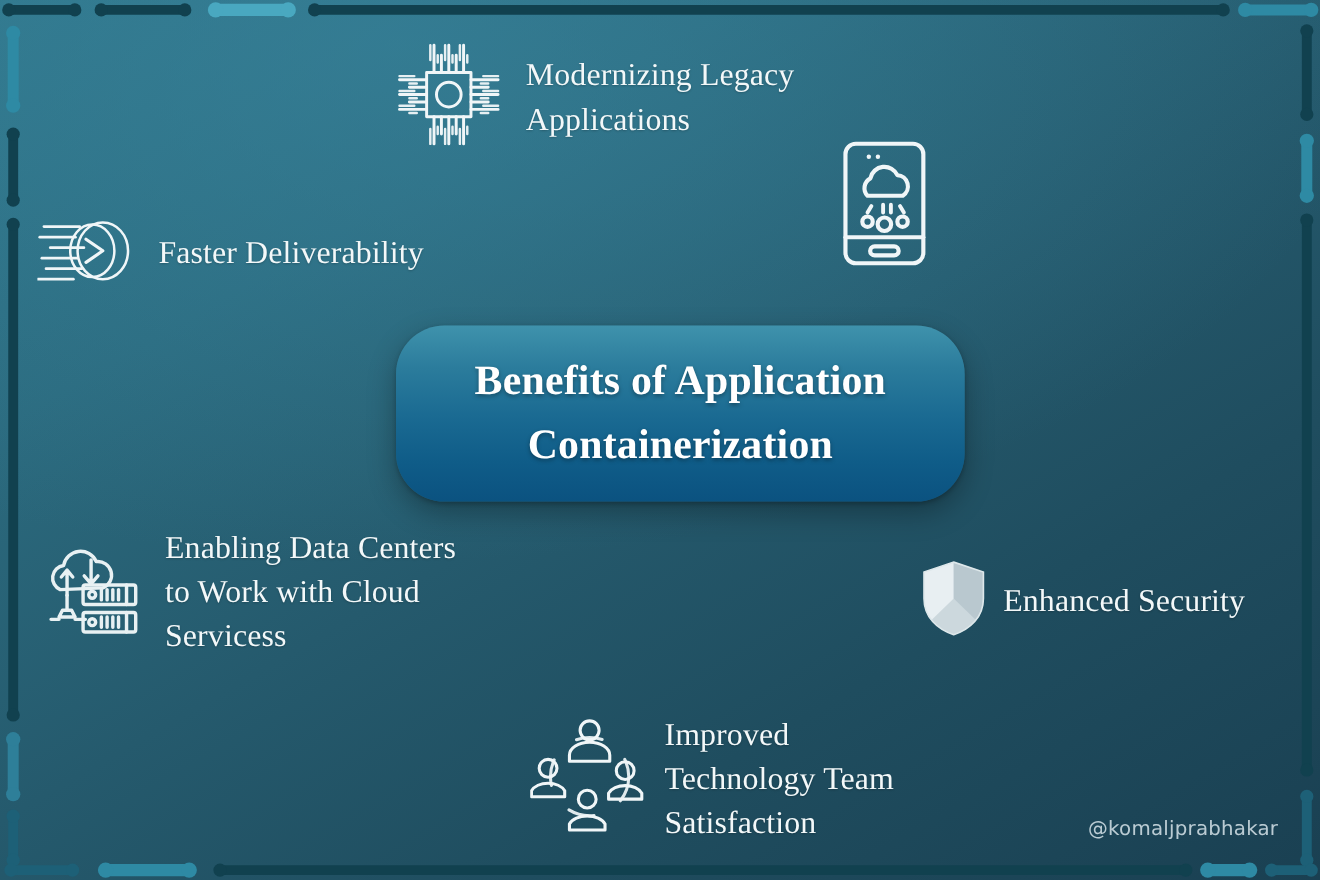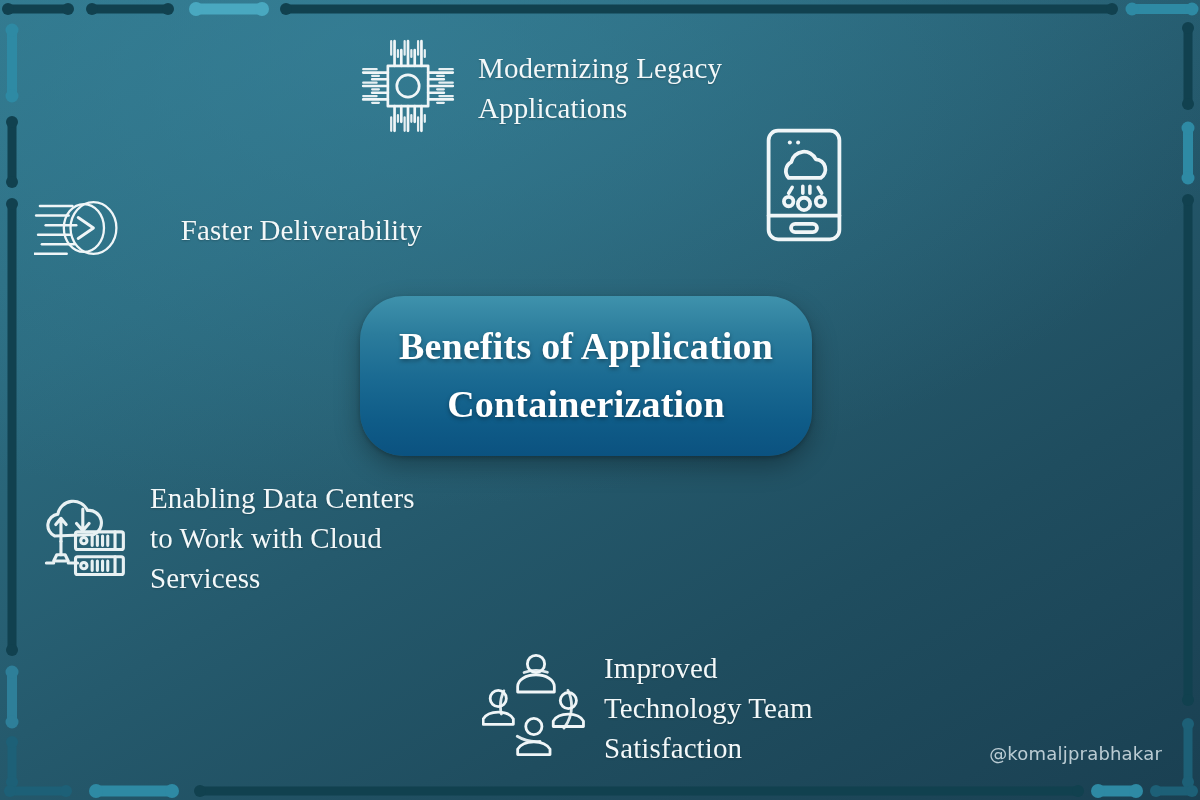--- a/index.html
+++ b/index.html
@@ -52,37 +52,37 @@
   .item.left-text .label { text-align: center; }
 
   
   #item-modernizing { left: 352px;  top: 30px;  }
   #item-modernizing .label { width: 300px; }
 
   #item-cloudnative { left: 762px;  top: 126px; }
   #item-cloudnative .label { width: 318px; }
 
   #item-faster     { left: 34px;   top: 185px; }
-  #item-faster .label { width: 278px; text-align: right; }
+  #item-faster .label { width: 278px; text-align: left; }
 
   #item-datacenters { left: 36px;  top: 478px; gap: 10px; }
   #item-datacenters .label { width: 312px; }
 
   #item-security   { left: 836px;  top: 508px; }
   #item-security .label { width: 258px; text-align: left; }
 
   #item-team       { left: 482px;  top: 648px; }
   #item-team .label { width: 250px; text-align: left; }
 
   
   .center-badge {
     position: absolute;
     left: 360px;
     top: 296px;
-    width: 452px;
+    width: 517px;
     height: 160px;
     border-radius: 44px;
     background: linear-gradient(180deg, #3f92ac 0%, #2b7c9c 24%, #1a6a92 52%, #0f5c88 78%, #0b5280 100%);
     box-shadow: 0 10px 26px rgba(0,0,0,0.30), 0 2px 4px rgba(0,0,0,0.22);
     display: flex;
     align-items: center;
     justify-content: center;
   }
   .center-badge .title {
     color: #ffffff;
@@ -327,20 +327,31 @@
         <circle cx="46" cy="78.5" r="3"></circle>
         <path d="M54 74 V83 M59 74 V83 M64 74 V83 M69 74 V83"></path>
         <line x1="76" y1="70" x2="76" y2="87"></line>
       </svg>
     </span>
     <span class="label">Enabling Data Centers
 to Work with Cloud
 Servicess</span>
   </div>
 
+  <div class="item right-text" id="item-security">
+    <span class="icon">
+      <svg width="62" height="72" viewBox="0 0 62 72">
+        <path d="M31 3 L58 12 V36 C58 53 46 64 31 69 C16 64 4 53 4 36 V12 Z" fill="#ccd8dd"></path>
+        <path d="M31 3 L4 12 V36 C4 44 6.6 50.6 10.6 55.8 L31 36 Z" fill="#e8eff2"></path>
+        <path d="M31 36 L51.4 55.8 C55.4 50.6 58 44 58 36 V12 L31 3 Z" fill="#b9c8cf"></path>
+        <path d="M31 3 L58 12 V36 C58 53 46 64 31 69 C16 64 4 53 4 36 V12 Z" fill="none" stroke="#dde7ea" stroke-width="1.5"></path>
+      </svg>
+    </span>
+    <span class="label">Enhanced Security</span>
+  </div>
 
   <div class="item right-text" id="item-team">
     <span class="icon">
       <svg width="108" height="110" viewBox="0 0 100 102" fill="none" stroke="#f0f6f8" stroke-width="2.6" stroke-linecap="round" stroke-linejoin="round">
 
         <circle cx="50" cy="51" r="33" stroke-dasharray="22 26" opacity="0.92"></circle>
 
         <circle cx="50" cy="12" r="8"></circle>
         <path d="M33 38 v-5 a17 11 0 0 1 34 0 v5 Z"></path>
 

